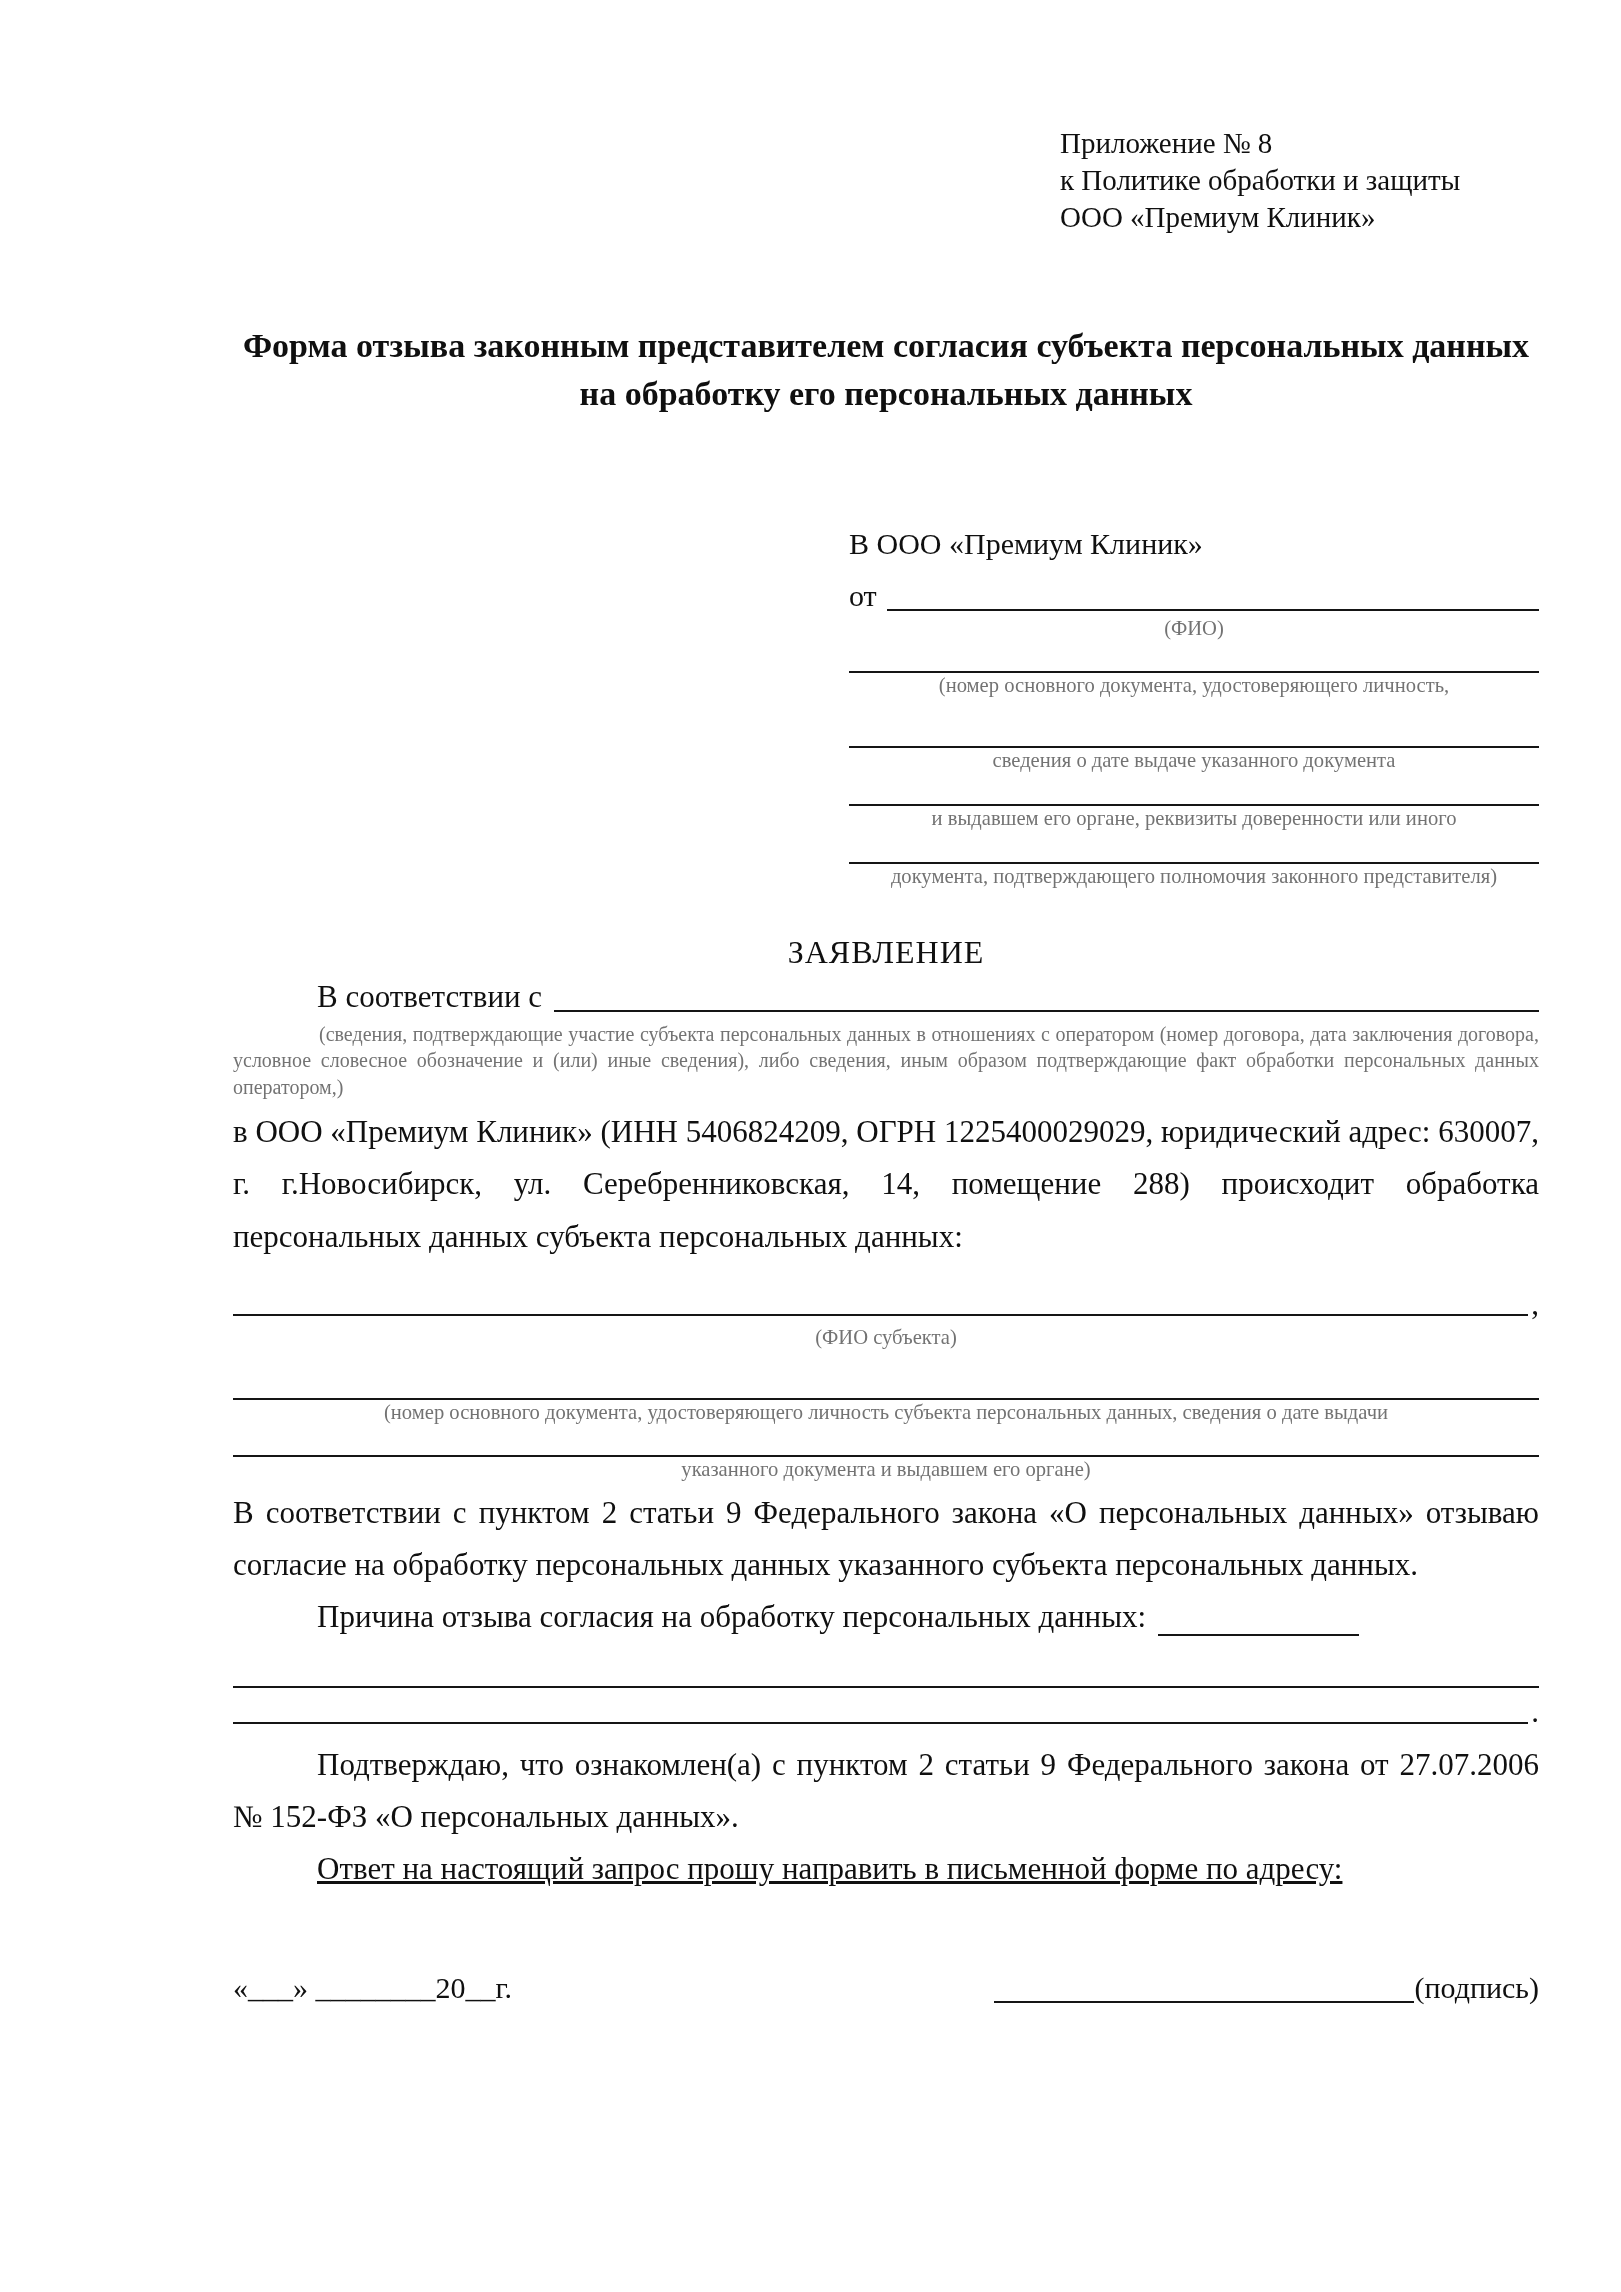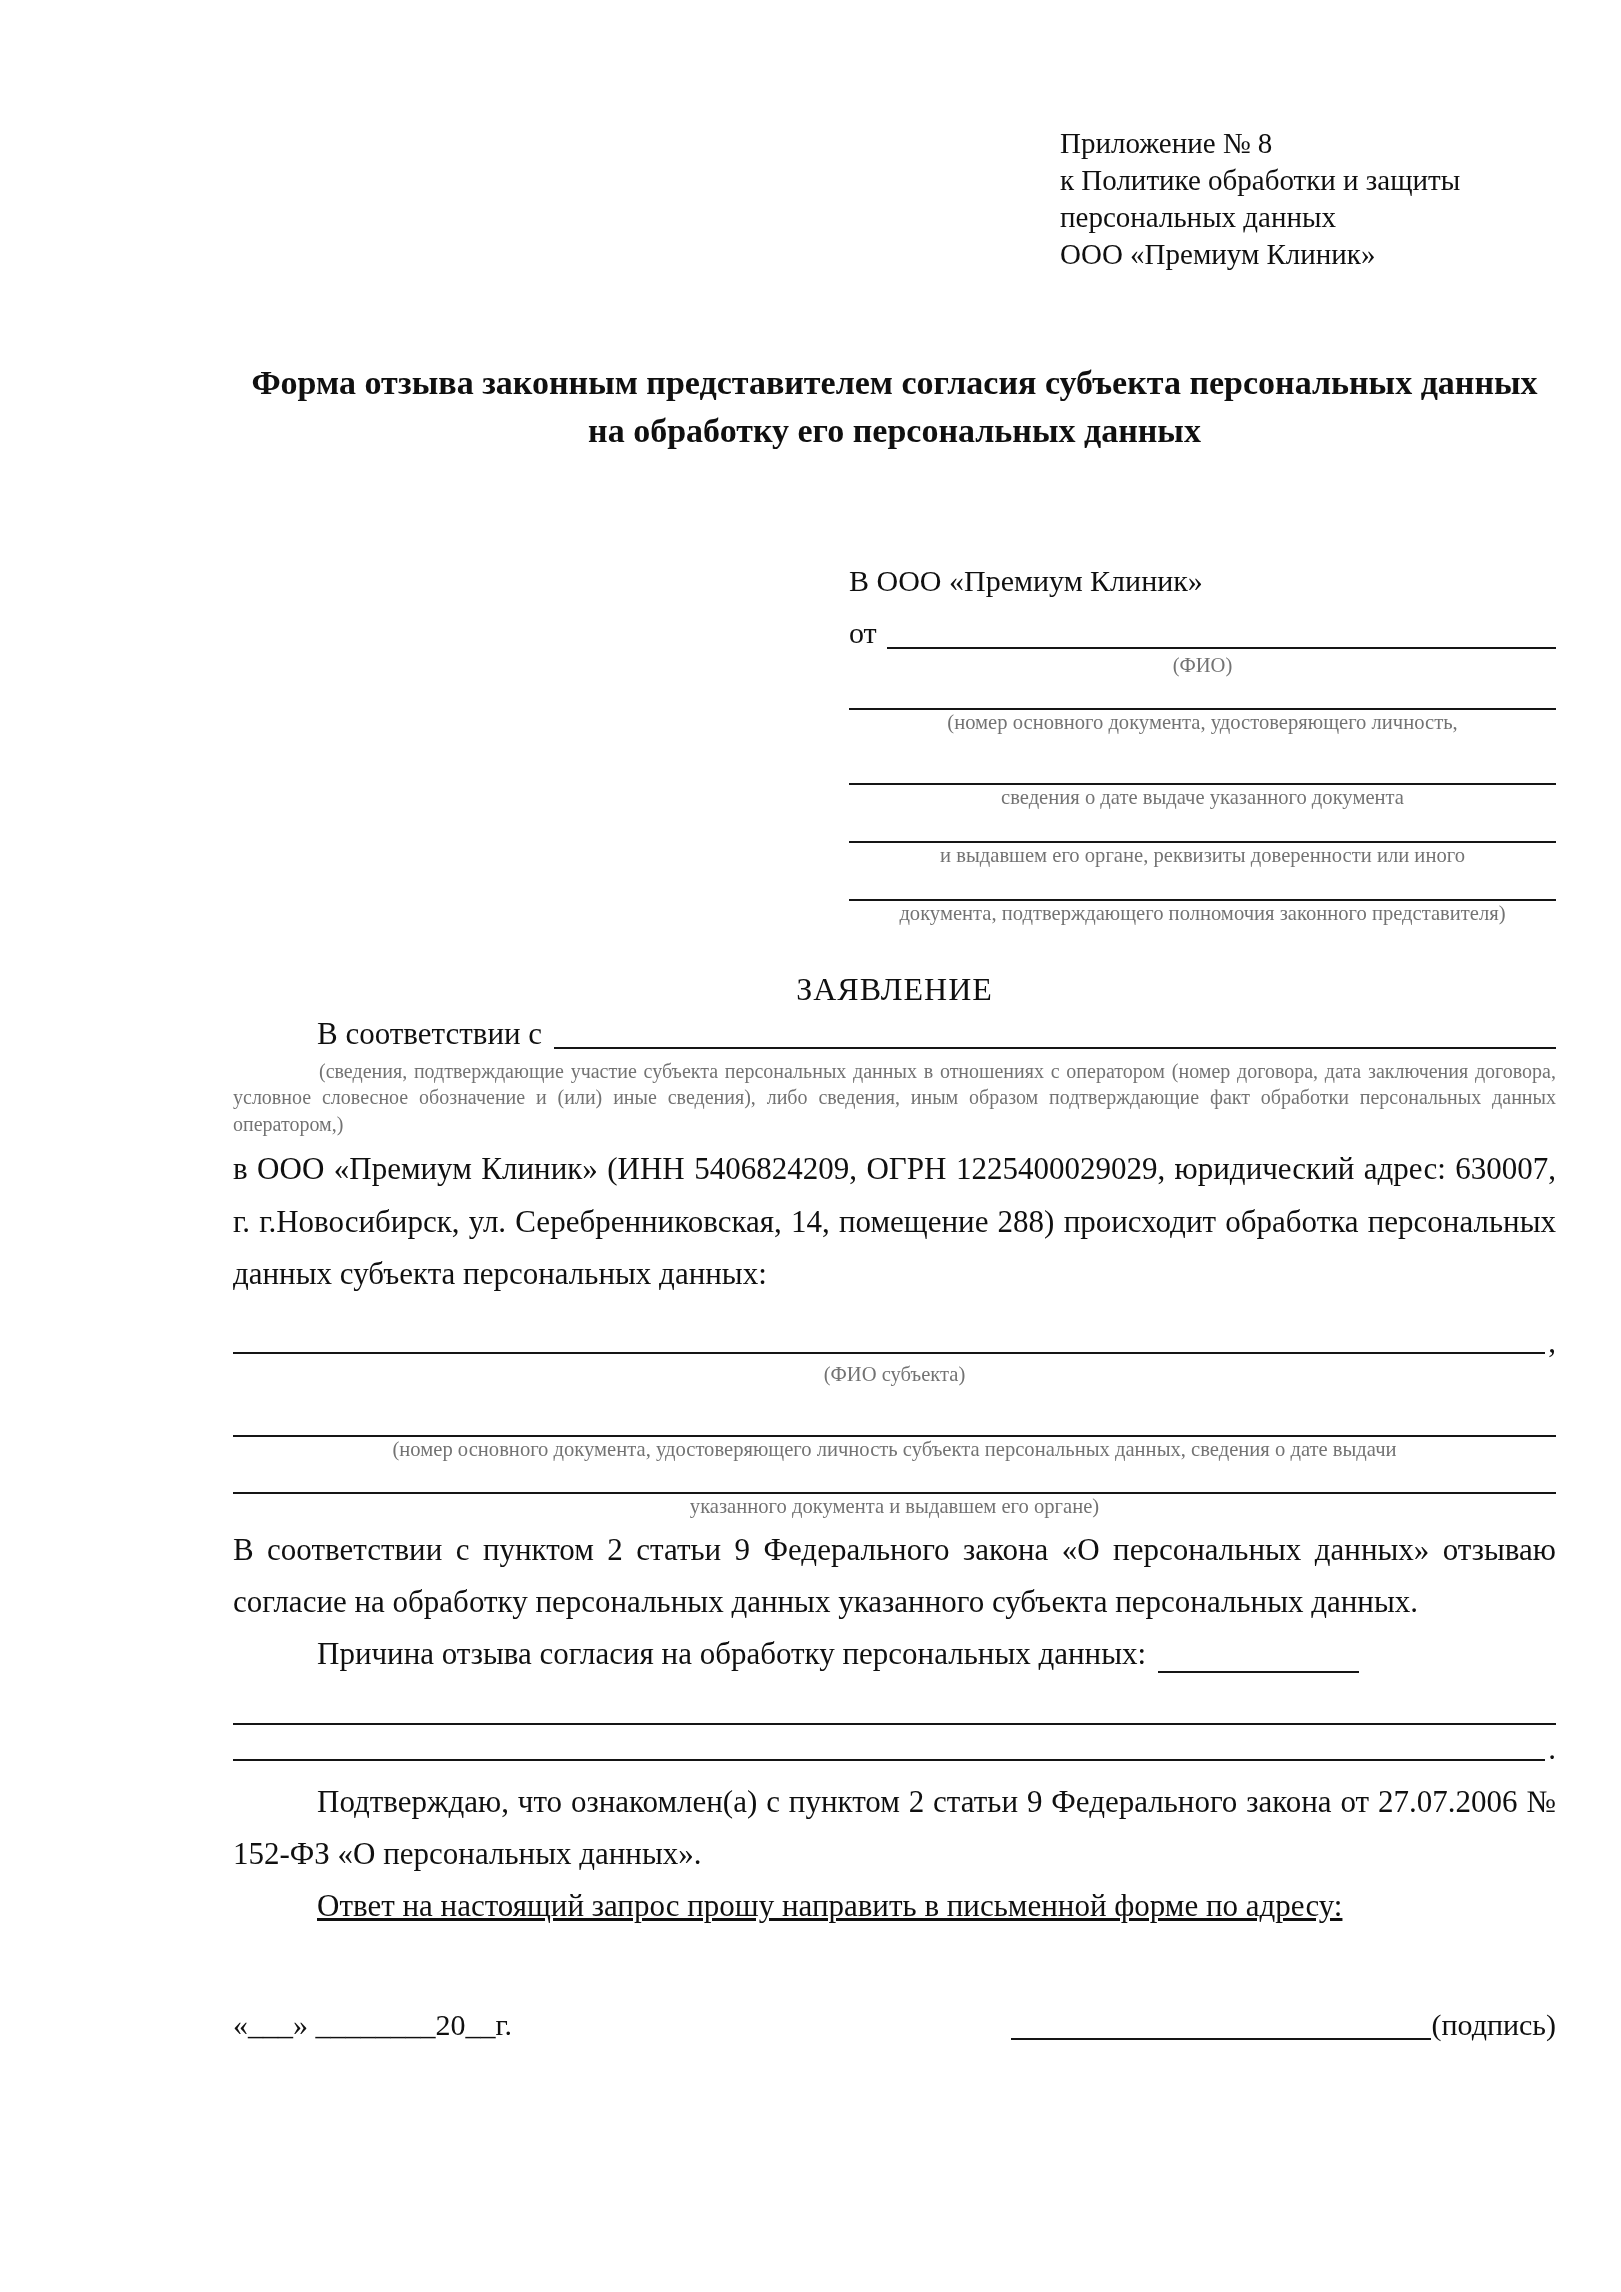--- a/index.html
+++ b/index.html
@@ -2,21 +2,21 @@
 <html><head>
 <meta charset="utf-8">
 <style>
   * { margin:0; padding:0; box-sizing:border-box; }
   html,body { background:#ffffff; }
   .page {
     width:1621px; height:2293px;
     background:#ffffff; color:#101010;
     font-family:"Liberation Serif","DejaVu Serif",serif;
     font-size:31px; line-height:1.35;
-    padding:125px 65px 0 233px;
+    padding:125px 82px 0 233px;
     position:relative; overflow:hidden;
   }
   .blank { border-bottom:2.9px solid #151515; }
 
   
   .header-block { margin-left:827px; font-size:29px; line-height:1.28; }
 
   
   .doc-title { margin-top:86px; text-align:center; font-weight:bold; font-size:34px; line-height:1.4; }
 
@@ -64,21 +64,20 @@
   .sig-blank { width:420px; margin-bottom:5.9px; }
 </style>
 </head>
 <body>
 
 <div class="page">
 
   <div class="header-block">
     <div>Приложение № 8</div>
     <div>к Политике обработки и защиты</div>
-    <div>персональных данных</div>
     <div>ООО «Премиум Клиник»</div>
   </div>
 
   <div class="doc-title">Форма отзыва законным представителем согласия субъекта персональных данных на обработку его персональных данных</div>
 
   <div class="addr">
     <div>В ООО «Премиум Клиник»</div>
     <div class="from-row">
       <span class="lbl">от</span>
       <span class="from-blank blank"></span>

